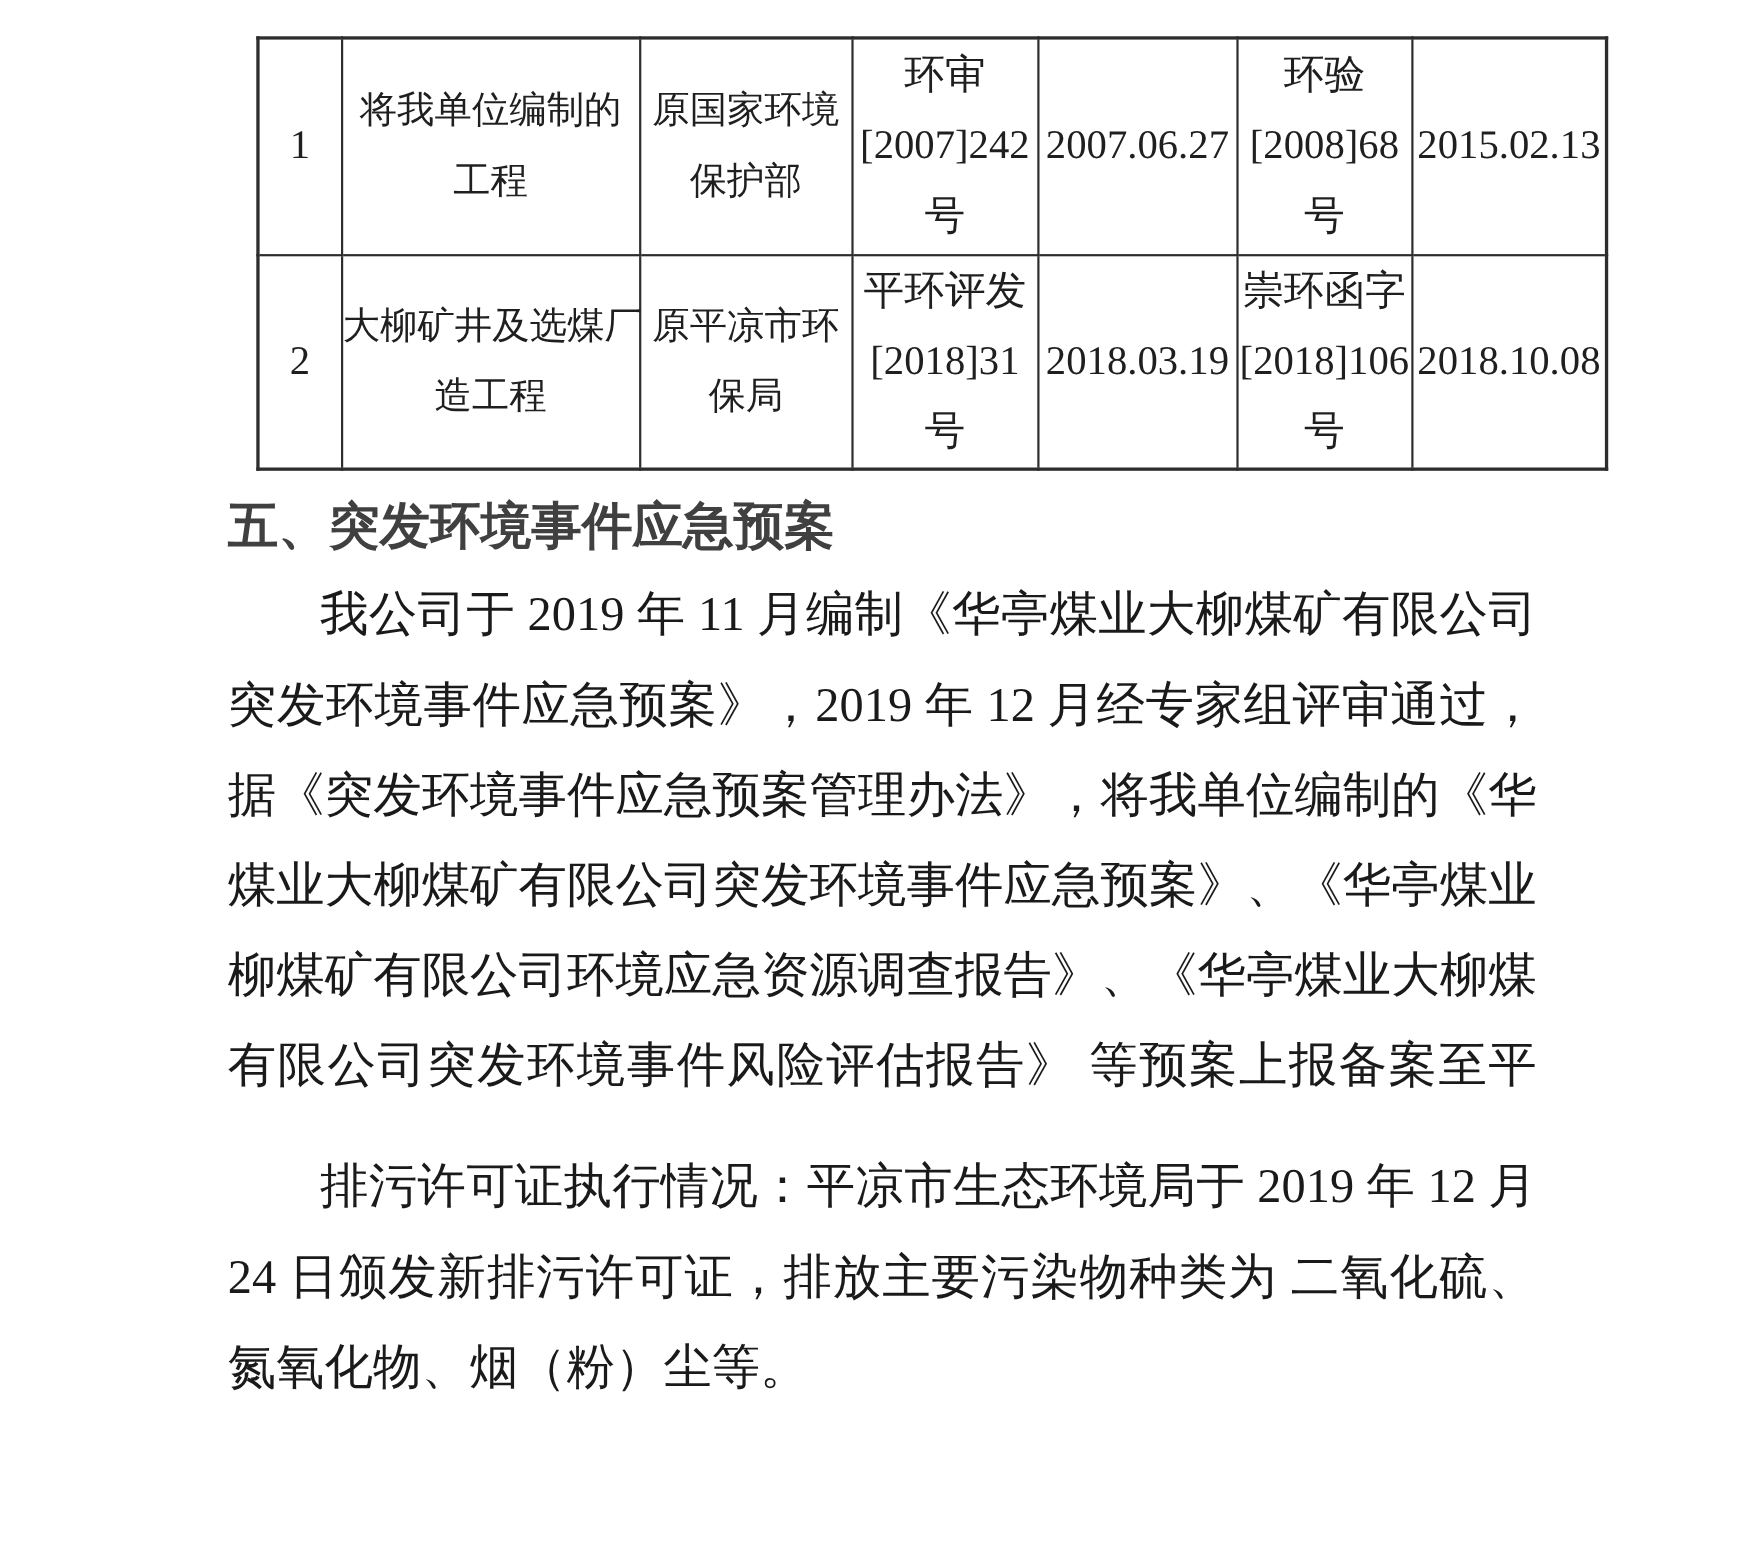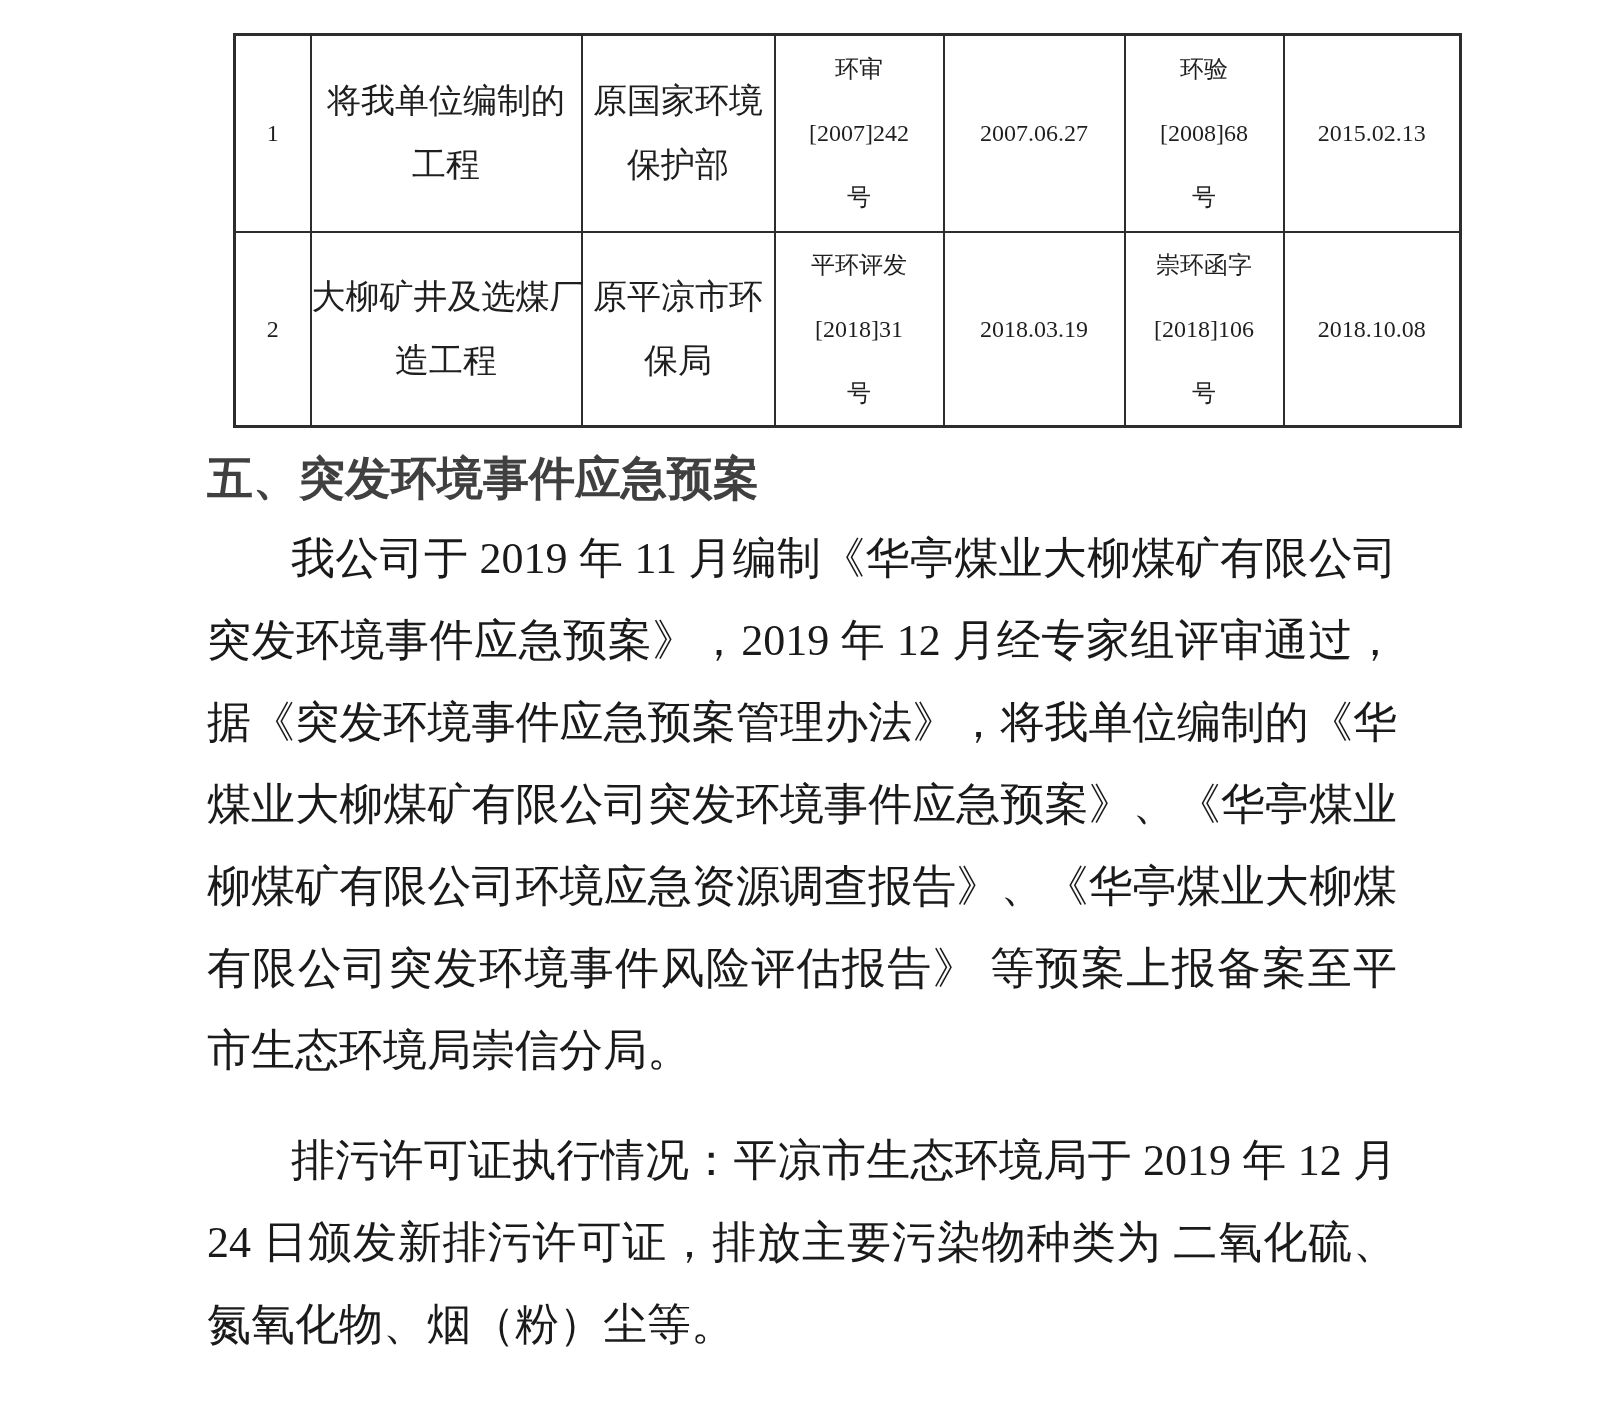--- a/index.html
+++ b/index.html
@@ -36,21 +36,21 @@
     text-align: center;
     vertical-align: middle;
     padding: 0;
     white-space: pre;
     line-height: 64px;
     color: #1f1f1f;
   }
   tr.row-1 { height: 197px; }
   tr.row-2 { height: 193px; }
   td.c-cjk  { font-size: 34px; }
-  td.c-num  { font-size: 24px; margin-top: 35px; }
+  td.c-num  { font-size: 37px; margin-top: 35px; }
   
   .content {
     margin-left: 207px;
     width: 1190px;
   }
   .sec-heading {
     font-family: "Liberation Sans", "DejaVu Sans", sans-serif;
     font-weight: 700;
     font-size: 46px;
     line-height: 52px;
@@ -137,21 +137,20 @@
 
     <h2 class="sec-heading h-sec5">五、突发环境事件应急预案</h2>
 
     <div class="para para-1">
       <div class="line jline indent">我公司于 2019 年 11 月编制《华亭煤业大柳煤矿有限公司</div>
       <div class="line jline">突发环境事件应急预案》，2019 年 12 月经专家组评审通过，根</div>
       <div class="line jline">据《突发环境事件应急预案管理办法》，将我单位编制的《华亭</div>
       <div class="line jline">煤业大柳煤矿有限公司突发环境事件应急预案》、《华亭煤业大</div>
       <div class="line jline">柳煤矿有限公司环境应急资源调查报告》、《华亭煤业大柳煤矿</div>
       <div class="line jline">有限公司突发环境事件风险评估报告》 等预案上报备案至平凉</div>
-      <div class="line nline">市生态环境局崇信分局。</div>
     </div>
 
 
     <div class="para para-2">
       <div class="line jline indent">排污许可证执行情况：平凉市生态环境局于 2019 年 12 月</div>
       <div class="line jline">24 日颁发新排污许可证，排放主要污染物种类为 二氧化硫、</div>
       <div class="line nline">氮氧化物、烟（粉）尘等。</div>
     </div>
 
   </div>

